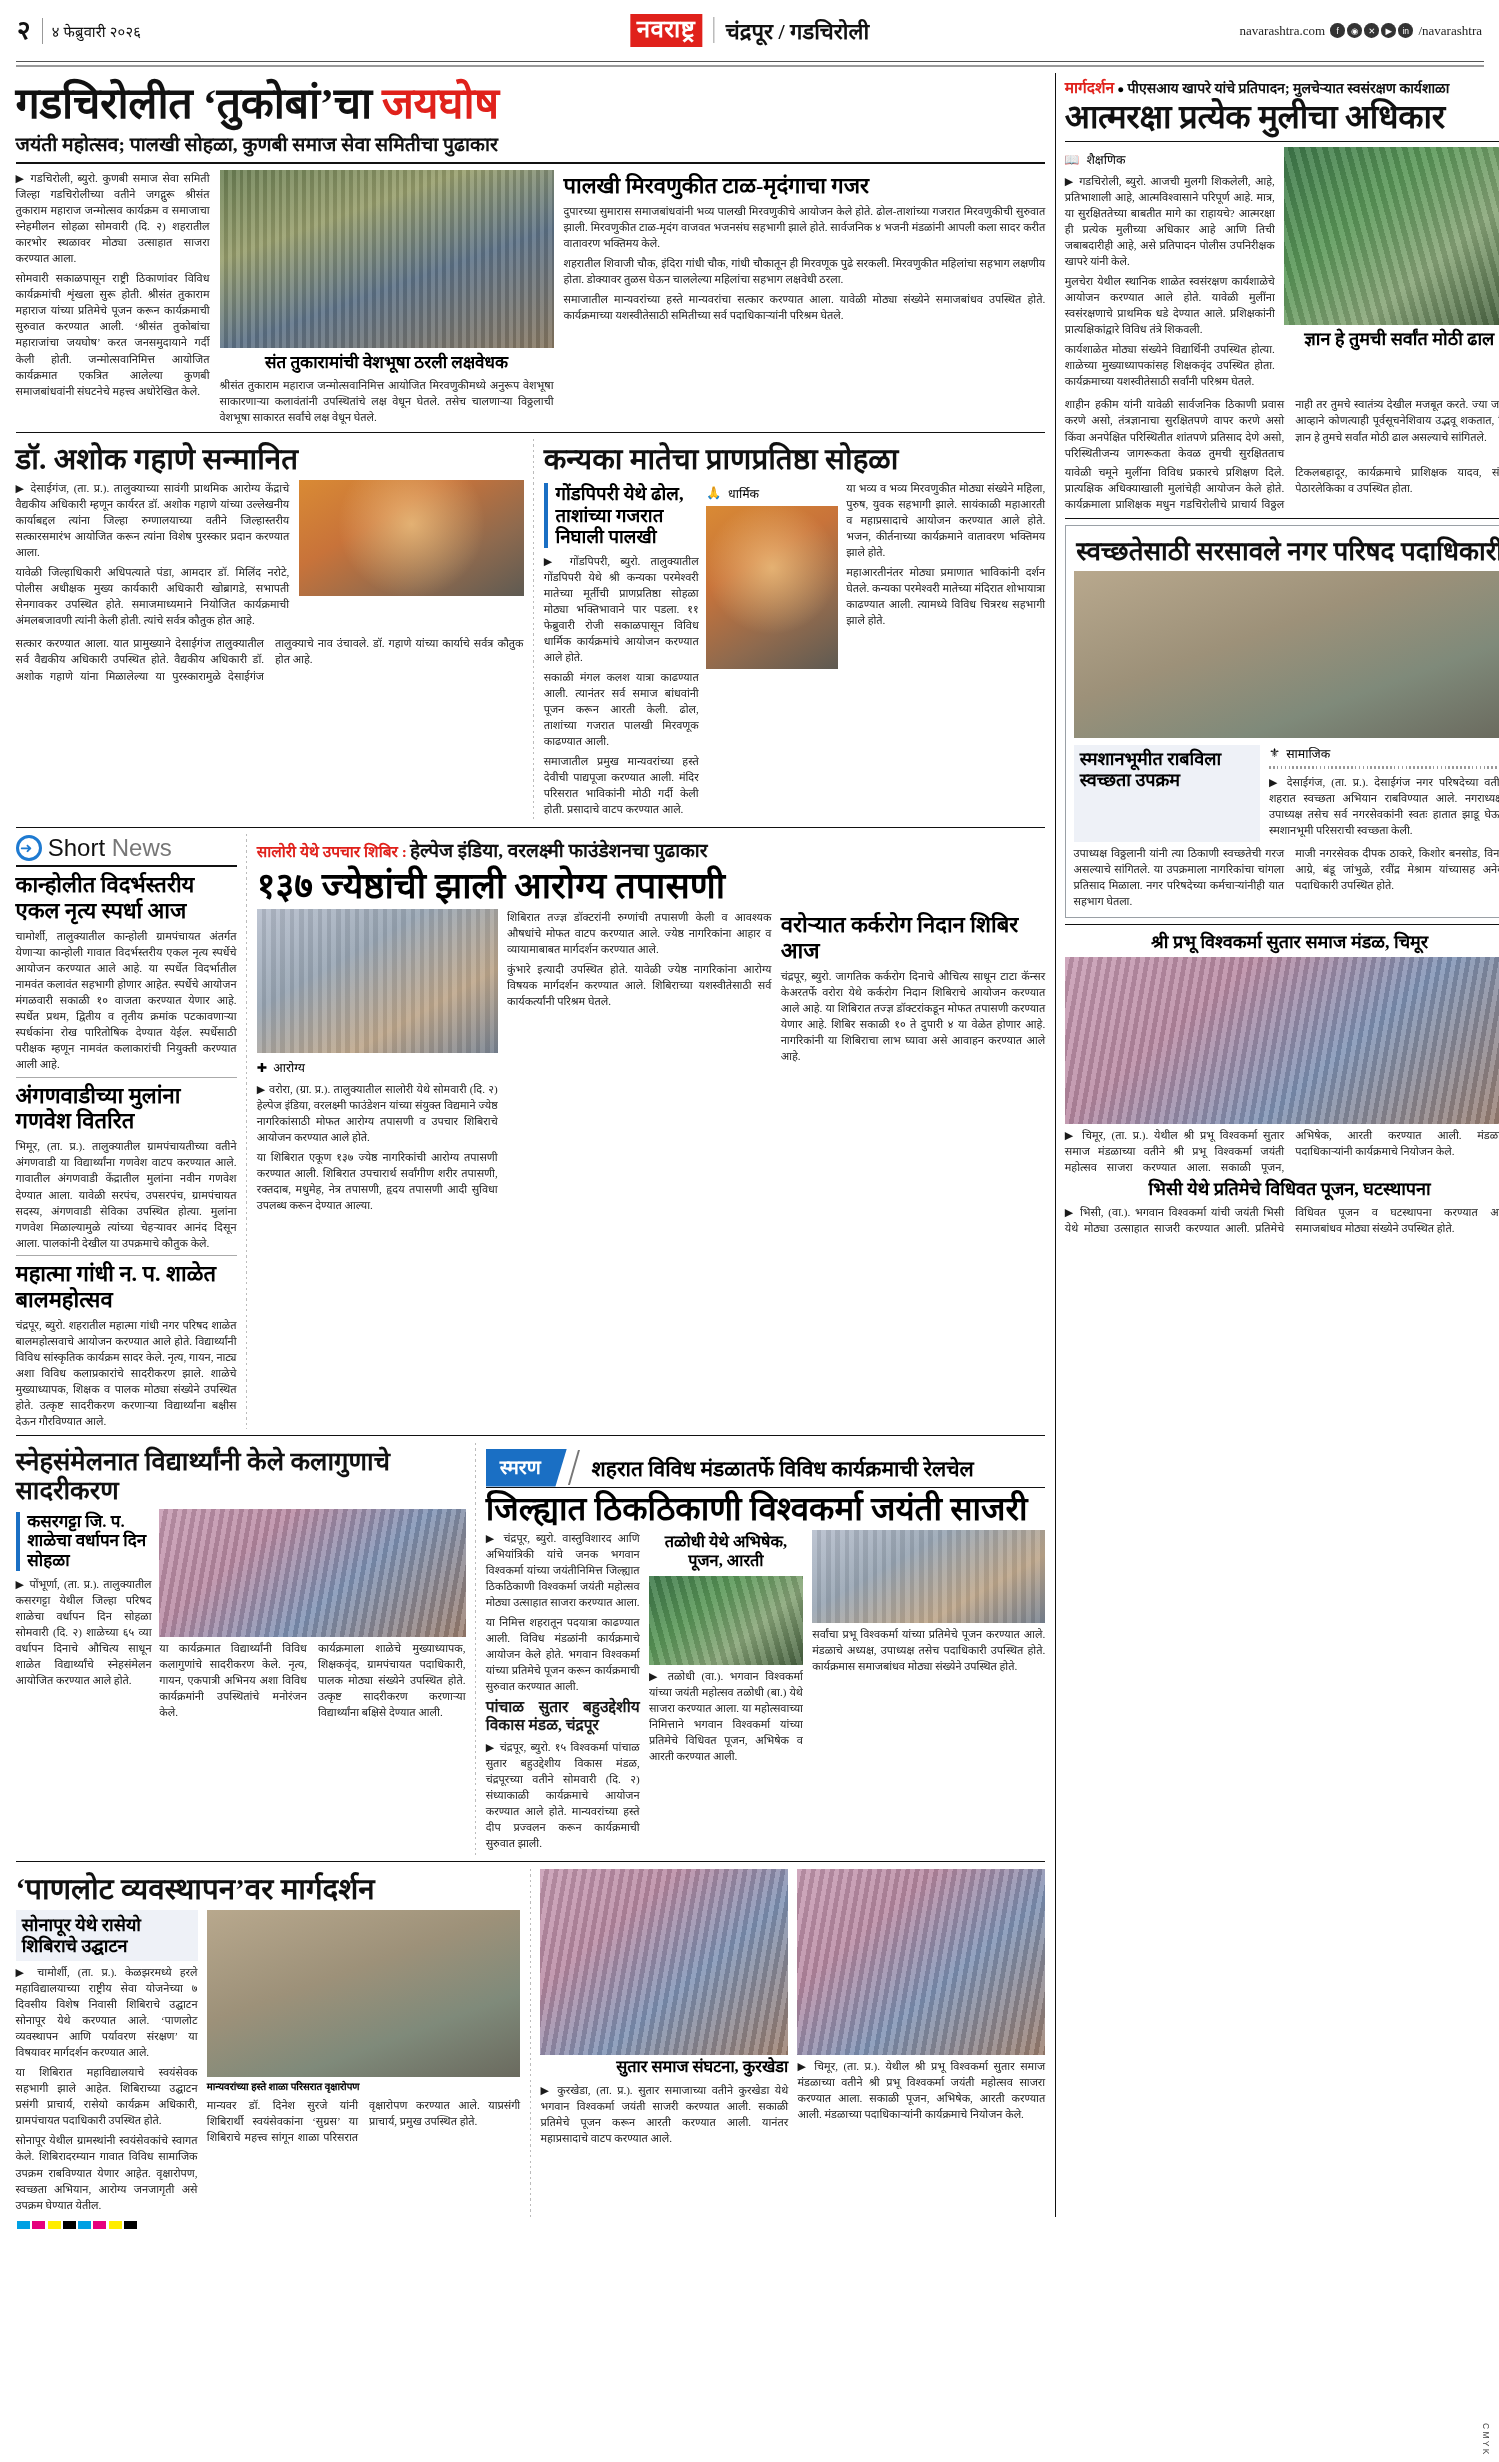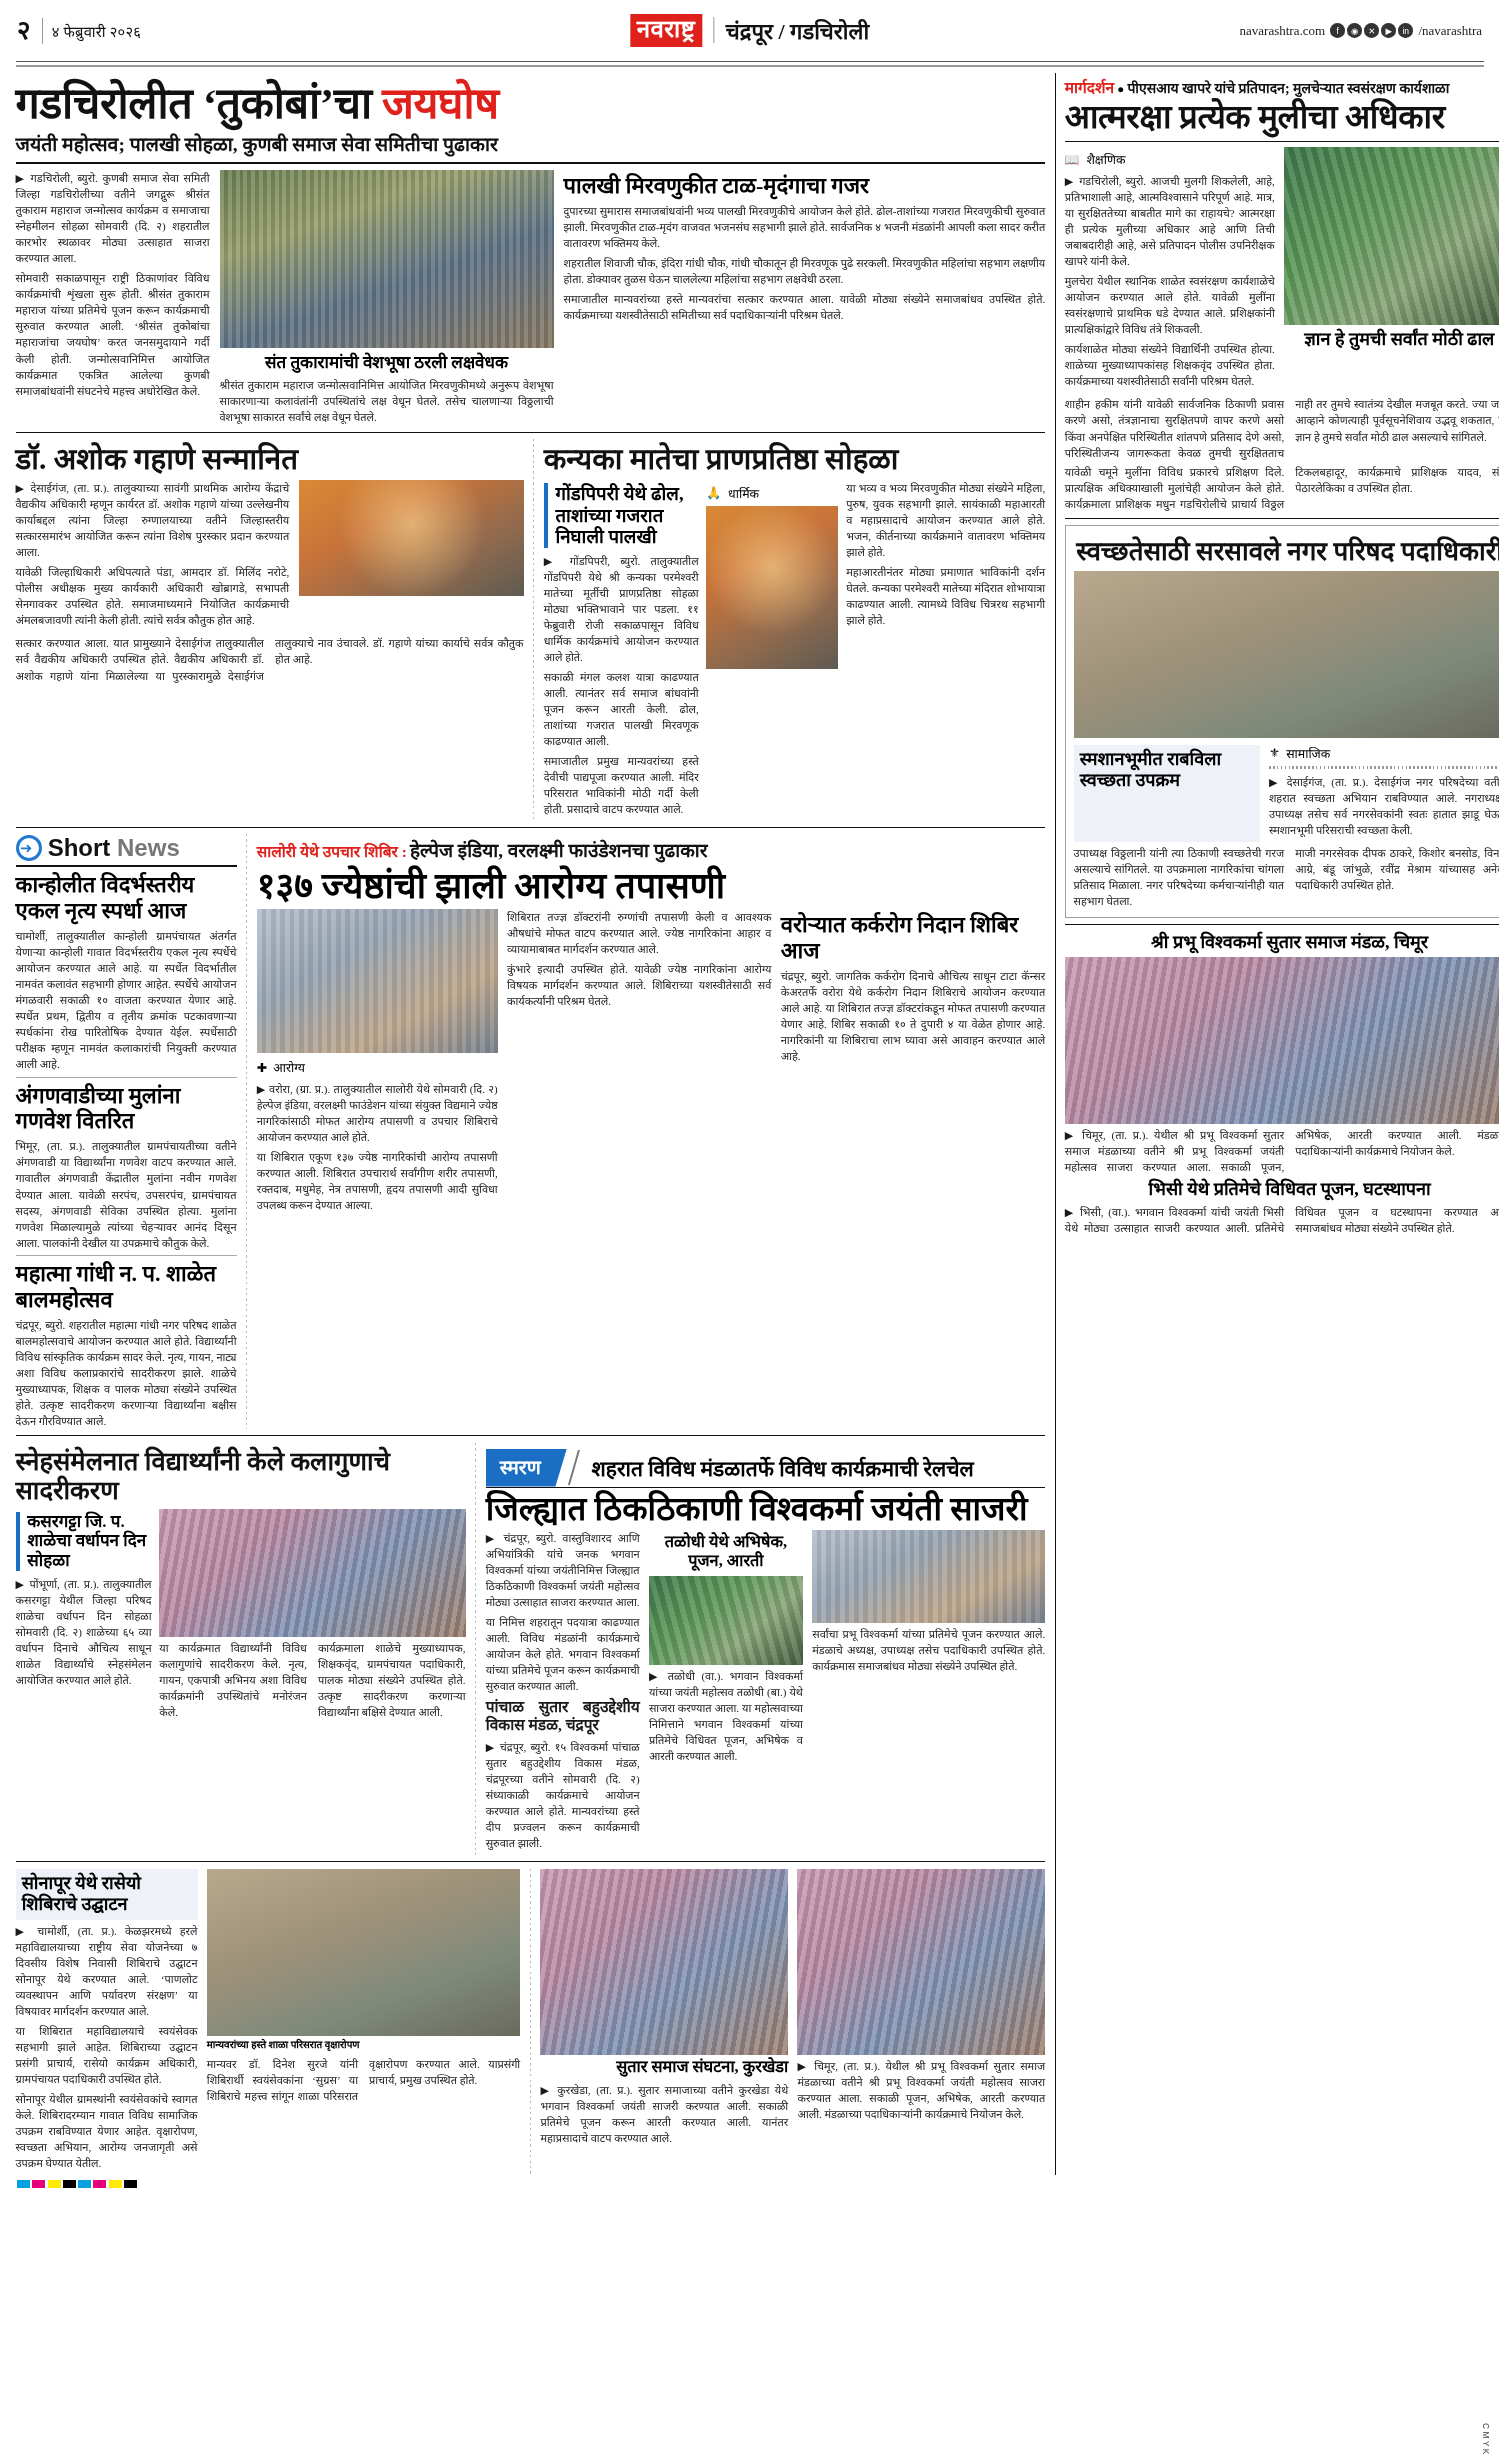--- a/index.html
+++ b/index.html
@@ -152,21 +152,21 @@
     border-bottom: 2.3px solid #111; padding-bottom: 3.1px; margin-bottom: 4.7px;
   }
   .sn-icon {
     width: 26px; height: 26px; border-radius: 50%;
     border: 3.1px solid #1e7ad1; position: relative;
   }
   .sn-icon::before {
     content: "➜"; position: absolute; left: 1.6px; top: 0.8px;
     color: #1e7ad1; font-size: 14.7px; line-height: 18.6px;
   }
-  .sn-text { font-family: "Liberation Sans", sans-serif; font-size: 24px; font-weight: bold; }
+  .sn-text { font-family: "Liberation Sans", sans-serif; font-size: 24px; font-weight: normal; }
   .sn-text .a { color: #111; }
   .sn-text .b { color: #777; }
 
   .smaran {
     display: flex; align-items: stretch; margin: 6.2px 0 3.1px;
     border-bottom: 1.6px solid #111;
   }
   .smaran .tag {
     background: #1a6fc4; color: #fff; font-size: 19.4px; font-weight: bold;
     padding: 4.7px 26px 6.2px 14px; clip-path: polygon(0 0, 100% 0, 86% 100%, 0 100%);
@@ -414,20 +414,21 @@
               </div>
             </div>
           </div>
         </div>
       </div>
 
       <div class="hr-thick"></div>
 
       <div style="display:grid;grid-template-columns:1fr 1.6px 1fr;gap:9.3px;">
         <div>
+          <h2 class="sec">‘पाणलोट व्यवस्थापन’वर मार्गदर्शन</h2>
           <div style="display:grid;grid-template-columns:182px 1fr;gap:9.3px;">
             <div>
               <div class="tint">
                 <h3 class="colhead" style="font-size:18px;margin:0">सोनापूर येथे रासेयो शिबिराचे उद्घाटन</h3>
               </div>
               <div class="col-text mt4">
                 <p>▶ चामोर्शी, (ता. प्र.). केळझरमध्ये हरले महाविद्यालयाच्या राष्ट्रीय सेवा योजनेच्या ७ दिवसीय विशेष निवासी शिबिराचे उद्घाटन सोनापूर येथे करण्यात आले. ‘पाणलोट व्यवस्थापन आणि पर्यावरण संरक्षण’ या विषयावर मार्गदर्शन करण्यात आले.</p>
                 <p>या शिबिरात महाविद्यालयाचे स्वयंसेवक सहभागी झाले आहेत. शिबिराच्या उद्घाटन प्रसंगी प्राचार्य, रासेयो कार्यक्रम अधिकारी, ग्रामपंचायत पदाधिकारी उपस्थित होते.</p>
                 <p>सोनापूर येथील ग्रामस्थांनी स्वयंसेवकांचे स्वागत केले. शिबिरादरम्यान गावात विविध सामाजिक उपक्रम राबविण्यात येणार आहेत. वृक्षारोपण, स्वच्छता अभियान, आरोग्य जनजागृती असे उपक्रम घेण्यात येतील.</p>
               </div>

